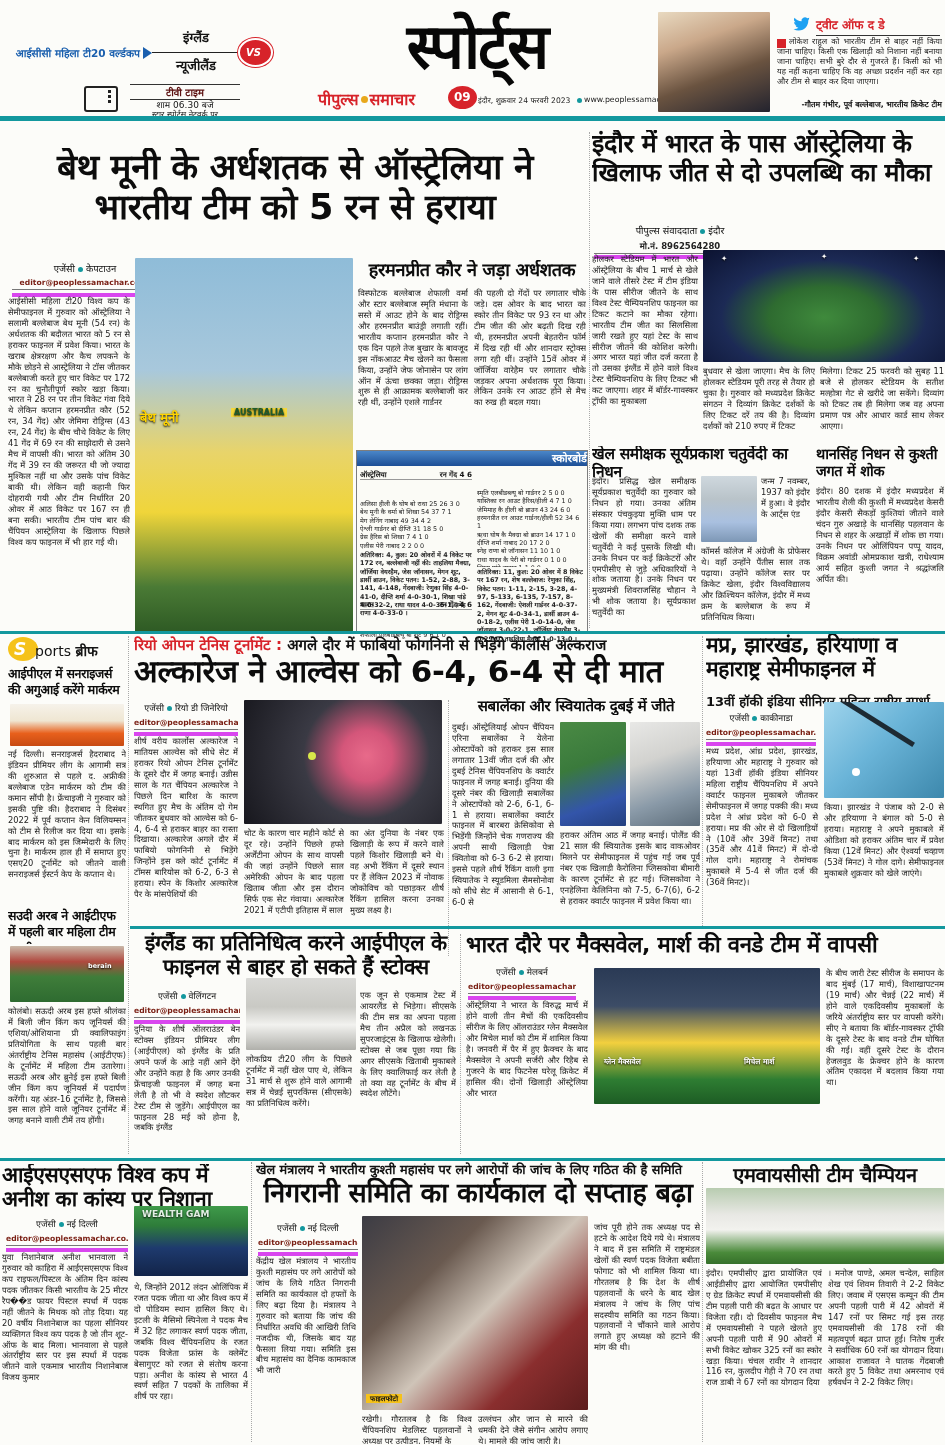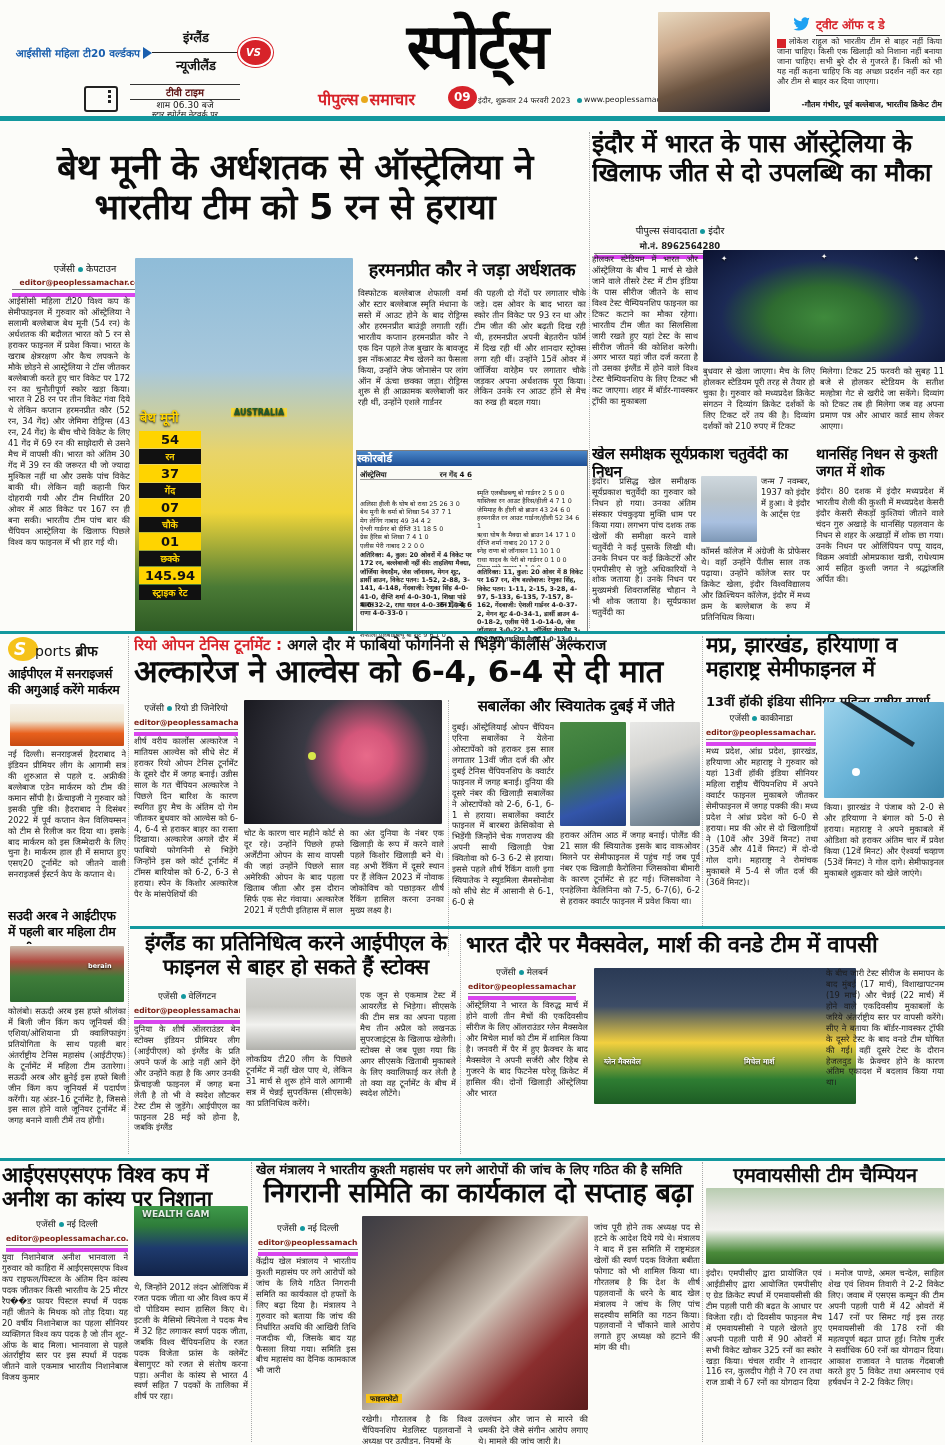--- a/index.html
+++ b/index.html
@@ -13,21 +13,21 @@
   .eml{position:absolute;font-weight:bold;font-size:7.6px;text-align:center;color:#7a1f14;border-bottom:1px solid #777;padding-bottom:2px;overflow:hidden;}
   .tdot{display:inline-block;width:5px;height:5px;border-radius:50%;background:#13989e;margin:0 3px 1px 3px;vertical-align:middle;}
   .hrt{position:absolute;background:#13989e;}
   .vsep{position:absolute;width:0;border-left:1px dotted #a9a9a9;}
   .ph{position:absolute;overflow:hidden;border-radius:1px;}
   .ph .lbl{position:absolute;font-size:7.5px;color:#fff;font-weight:bold;text-shadow:0 1px 2px #000;}
   .chip{display:block;width:58px;text-align:center;font-weight:bold;margin:1px 0;padding:1px 2px;}
   .chip.v{background:#ffd400;color:#111;font-size:13px;}
   .chip.l{background:#111;color:#ffd400;font-size:9.5px;}
   .scorebox{position:absolute;border:1px solid #7d7d7d;background:#fbfbf6;}
-  .scorehead{height:15px;background:linear-gradient(180deg,#4a86c8,#1d4f96);color:#fff;font-weight:bold;font-size:11px;text-align:left;line-height:15px;}
+  .scorehead{height:15px;background:linear-gradient(180deg,#4a86c8,#1d4f96);color:#fff;font-weight:bold;font-size:11px;text-align:right;line-height:15px;}
   .scol{position:absolute;font-size:6.4px;line-height:1.3;color:#222;white-space:pre-line;overflow:hidden;text-align:left;margin-top:20px;}
   .steam{display:flex;justify-content:space-between;font-weight:bold;font-size:7.2px;border-bottom:1px solid #999;margin-bottom:1px;}
   .redtxt{color:#d7232a;}
   .circ{border-radius:50%;text-align:left;color:#fff;font-weight:bold;position:absolute;padding-left:6px;}
 </style>
 </head>
 <body>
 
 <div class="page">
 
@@ -72,32 +72,20 @@
   <div class="byl" style="left:12px;top:262px;width:146px;">
     <span>एजेंसी</span><span class="tdot"></span><span>केपटाउन</span>
   </div>
   <div class="eml" style="left:12px;top:278px;width:146px;">editor@peoplessamachar.co.in</div>
   <div class="bd" style="left:8px;top:296px;width:122px;height:334px;">आईसीसी महिला टी20 विश्व कप के सेमीफाइनल में गुरुवार को ऑस्ट्रेलिया ने सलामी बल्लेबाज बेथ मूनी (54 रन) के अर्धशतक की बदौलत भारत को 5 रन से हराकर फाइनल में प्रवेश किया। भारत के खराब क्षेत्ररक्षण और कैच लपकने के मौके छोड़ने से आस्ट्रेलिया ने टॉस जीतकर बल्लेबाजी करते हुए चार विकेट पर 172 रन का चुनौतीपूर्ण स्कोर खड़ा किया। भारत ने 28 रन पर तीन विकेट गंवा दिये थे लेकिन कप्तान हरमनप्रीत कौर (52 रन, 34 गेंद) और जेमिमा रोड्रिग्स (43 रन, 24 गेंद) के बीच चौथे विकेट के लिए 41 गेंद में 69 रन की साझेदारी से उसने मैच में वापसी की। भारत को अंतिम 30 गेंद में 39 रन की जरूरत थी जो ज्यादा मुश्किल नहीं था और उसके पांच विकेट बाकी थी। लेकिन वही कहानी फिर दोहरायी गयी और टीम निर्धारित 20 ओवर में आठ विकेट पर 167 रन ही बना सकी। भारतीय टीम पांच बार की चैंपियन आस्ट्रेलिया के खिलाफ पिछले विश्व कप फाइनल में भी हार गई थी।</div>
 
   <div class="ph" style="left:135px;top:258px;width:218px;height:374px;background:linear-gradient(180deg,#8fbcd8 0%,#a8c8dc 30%,#e8d46a 52%,#f0d53a 68%,#4a7a35 88%,#2e5a24 100%);">
     <span class="lbl" style="left:96px;top:150px;color:#1d5c2e;background:#f5d83c;padding:0 3px;font-size:8px;">AUSTRALIA</span>
   </div>
   <div class="abs" style="left:140px;top:408px;width:70px;font-size:13px;font-weight:bold;color:#ffd400;text-shadow:0 1px 2px #000;">बेथ मूनी</div>
-  <div class="abs" style="left:139px;top:430px;">
-    <span class="chip v">54</span>
-    <span class="chip l">रन</span>
-    <span class="chip v">37</span>
-    <span class="chip l">गेंद</span>
-    <span class="chip v">07</span>
-    <span class="chip l">चौके</span>
-    <span class="chip v">01</span>
-    <span class="chip l">छक्के</span>
-    <span class="chip v">145.94</span>
-    <span class="chip l">स्ट्राइक रेट</span>
-  </div>
 
   <div class="hl" style="left:358px;top:260px;width:228px;font-size:18px;text-align:center;">हरमनप्रीत कौर ने जड़ा अर्धशतक</div>
   <div class="bd" style="left:358px;top:288px;width:110px;height:160px;">विस्फोटक बल्लेबाज शेफाली वर्मा और स्टार बल्लेबाज स्मृति मंधाना के सस्ते में आउट होने के बाद रोड्रिग्स और हरमनप्रीत बाउंड्री लगाती रहीं। भारतीय कप्तान हरमनप्रीत कौर ने एक दिन पहले तेज बुखार के बावजूद इस नॉकआउट मैच खेलने का फैसला किया, उन्होंने जेफ जोनासेन पर लांग ऑन में ऊंचा छक्का जड़ा। रोड्रिग्स शुरू से ही आक्रामक बल्लेबाजी कर रही थीं, उन्होंने एशले गार्डनर</div>
   <div class="bd" style="left:474px;top:288px;width:112px;height:160px;">की पहली दो गेंदों पर लगातार चौके जड़े। दस ओवर के बाद भारत का स्कोर तीन विकेट पर 93 रन था और टीम जीत की ओर बढ़ती दिख रही थी, हरमनप्रीत अपनी बेहतरीन फॉर्म में दिख रही थीं और शानदार स्ट्रोक्स लगा रही थीं। उन्होंने 15वें ओवर में जॉर्जिया वारेहैम पर लगातार चौके जड़कर अपना अर्धशतक पूरा किया। लेकिन उनके रन आउट होने से मैच का रुख ही बदल गया।</div>
 
   <div class="scorebox" style="left:356px;top:450px;width:230px;height:181px;">
     <div class="scorehead">स्कोरबोर्ड</div>
   </div>
   <div class="scol" style="left:360px;top:469px;width:112px;height:158px;">
   </div>
@@ -224,21 +212,21 @@
   <div class="bd" style="left:360px;top:990px;width:96px;height:166px;">एक जून से एकमात्र टेस्ट में आयरलैंड से भिड़ेगा। सीएसके की टीम सत्र का अपना पहला मैच तीन अप्रैल को लखनऊ सुपरजाइंट्स के खिलाफ खेलेगी। स्टोक्स से जब पूछा गया कि अगर सीएसके खिताबी मुकाबले के लिए क्वालिफाई कर लेती है तो क्या वह टूर्नामेंट के बीच में स्वदेश लौटेंगे।</div>
 
   <div class="vsep" style="left:460px;top:934px;height:220px;"></div>
 
   <div class="hl" style="left:466px;top:932px;width:478px;height:30px;font-size:22px;">भारत दौरे पर मैक्सवेल, मार्श की वनडे टीम में वापसी</div>
   <div class="byl" style="left:468px;top:966px;width:108px;font-size:8.8px;">
     <span>एजेंसी</span><span class="tdot"></span><span>मेलबर्न</span>
   </div>
   <div class="eml" style="left:468px;top:982px;width:108px;">editor@peoplessamachar.co.in</div>
   <div class="bd" style="left:466px;top:1000px;width:122px;height:156px;">ऑस्ट्रेलिया ने भारत के विरुद्ध मार्च में होने वाली तीन मैचों की एकदिवसीय सीरीज के लिए ऑलराउंडर ग्लेन मैक्सवेल और मिचेल मार्श को टीम में शामिल किया है। जनवरी में पैर में हुए फ्रैक्चर के बाद मैक्सवेल ने अपनी सर्जरी और रिहैब से गुजरने के बाद फिटनेस घरेलू क्रिकेट में हासिल की। दोनों खिलाड़ी ऑस्ट्रेलिया और भारत</div>
-  <div class="ph" style="left:594px;top:968px;width:226px;height:136px;background:linear-gradient(180deg,#2a3a55 0%,#3c4c66 28%,#f3d03e 55%,#2e7d32 82%,#1d5c24 100%);padding-left:36px;">
+  <div class="ph" style="left:594px;top:968px;width:226px;height:136px;background:linear-gradient(180deg,#2a3a55 0%,#3c4c66 28%,#f3d03e 55%,#2e7d32 82%,#1d5c24 100%);">
     <span class="lbl" style="left:10px;top:88px;">ग्लेन मैक्सवेल</span>
     <span class="lbl" style="left:150px;top:88px;">मिचेल मार्श</span>
   </div>
   <div class="bd" style="left:826px;top:968px;width:118px;height:188px;">के बीच जारी टेस्ट सीरीज के समापन के बाद मुंबई (17 मार्च), विशाखापटनम (19 मार्च) और चेन्नई (22 मार्च) में होने वाले एकदिवसीय मुकाबलों के जरिये अंतर्राष्ट्रीय स्तर पर वापसी करेंगे। सीए ने बताया कि बॉर्डर-गावस्कर ट्रॉफी के दूसरे टेस्ट के बाद वनडे टीम घोषित की गई। वहीं दूसरे टेस्ट के दौरान हेजलवुड के फ्रेक्चर होने के कारण अंतिम एकादश में बदलाव किया गया था।</div>
 
   <div class="hrt" style="left:0;top:1158px;width:945px;height:3px;"></div>
 
   <div class="hl" style="left:2px;top:1164px;width:248px;height:50px;font-size:21px;">आईएसएसएफ विश्व कप में अनीश का कांस्य पर निशाना</div>
   <div class="byl" style="left:6px;top:1218px;width:122px;font-size:8.8px;">
     <span>एजेंसी</span><span class="tdot"></span><span>नई दिल्ली</span>

